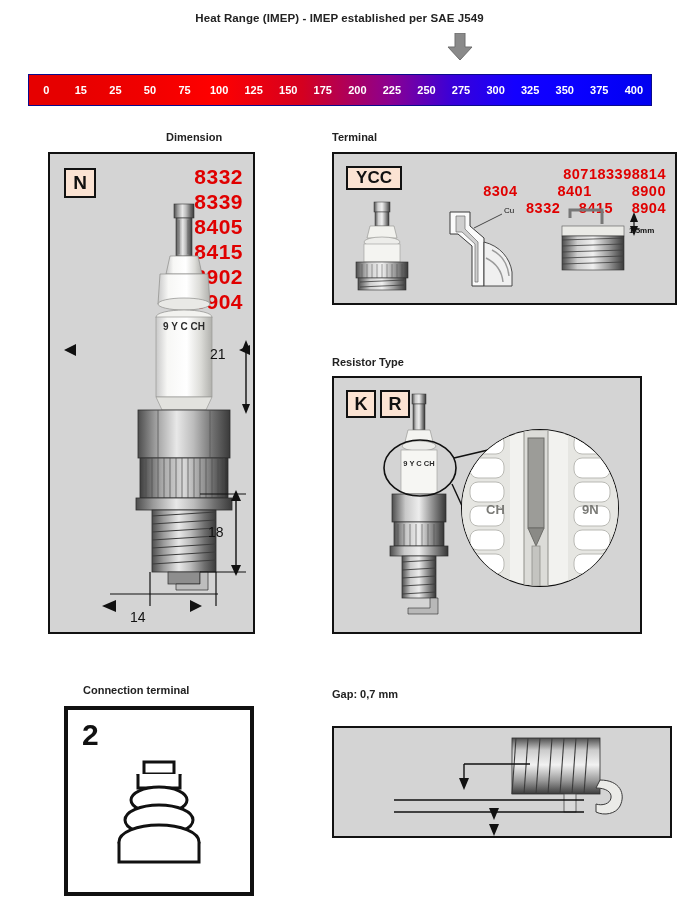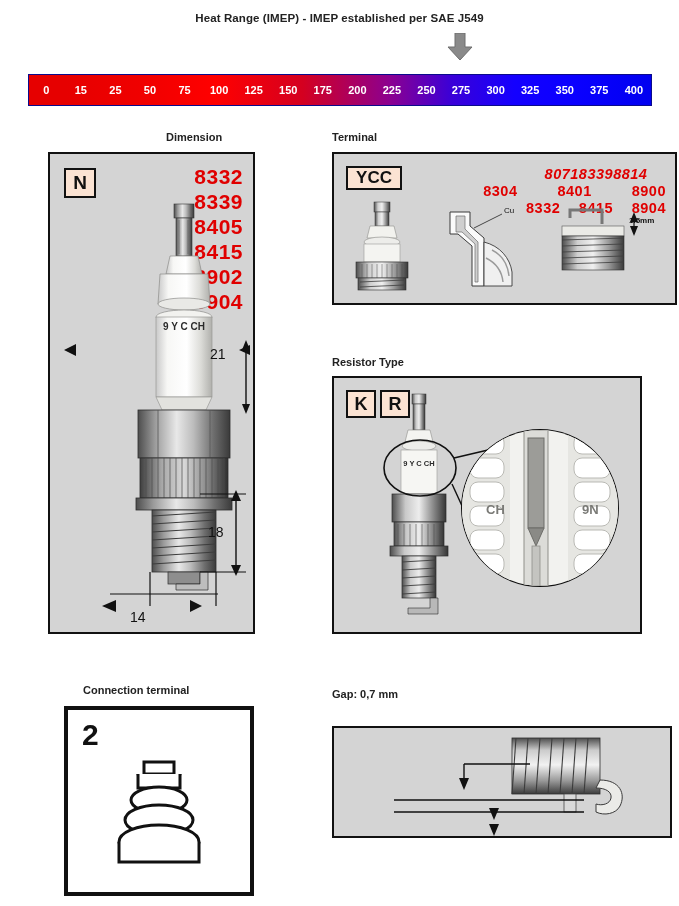--- a/index.html
+++ b/index.html
@@ -287,21 +287,21 @@
 
     <div class="dim-label" style="left:160px; top:192px;">21</div>
     <div class="dim-label" style="left:158px; top:370px;">18</div>
     <div class="dim-label" style="left:80px; top:455px;">14</div>
   </div>
 
   <div class="panel" id="panel-terminal">
     <div class="code-box" style="left:12px; top:12px; width:56px; height:24px; font-size:17px;">YCC</div>
 
     <div style="position:absolute; left:192px; top:12px; width:140px;">
-      <div style="display:flex; justify-content:center;font-style:italic;">
+      <div style="display:flex; justify-content:flex-end;">
         <span class="red-code" style="font-size:14.5px; line-height:17px;">8071</span>
         <span class="red-code" style="font-size:14.5px; line-height:17px;">8339</span>
         <span class="red-code" style="font-size:14.5px; line-height:17px;">8814</span>
       </div>
       <div style="display:flex; justify-content:flex-end;gap:40px;">
         <span class="red-code" style="font-size:14.5px; line-height:17px;">8304</span>
         <span class="red-code" style="font-size:14.5px; line-height:17px;">8401</span>
         <span class="red-code" style="font-size:14.5px; line-height:17px;">8900</span>
       </div>
       <div style="display:flex; justify-content:space-between;">
@@ -361,21 +361,21 @@
         <line x1="228" y1="98" x2="290" y2="96"></line>
         <line x1="228" y1="104" x2="290" y2="102"></line>
         <line x1="228" y1="110" x2="290" y2="108"></line>
       </g>
       <path d="M236,64 L236,56 L268,56 L268,70" fill="none" stroke="#777" stroke-width="3"></path>
       <line x1="300" y1="62" x2="300" y2="78" stroke="#111" stroke-width="1.2"></line>
       <polygon points="300,58 296,68 304,68" fill="#111"></polygon>
       <polygon points="300,82 296,72 304,72" fill="#111"></polygon>
     </svg>
 
-    <div class="small-note" style="left:295px; top:62px; font-size:8px; font-weight:bold;">1.5mm</div>
+    <div class="small-note" style="left:295px; top:72px; font-size:8px; font-weight:bold;">1.5mm</div>
   </div>
 
   <div class="panel" id="panel-resistor">
     <div class="code-box" style="left:12px; top:12px; width:30px; height:28px; font-size:18px;">K</div>
     <div class="code-box" style="left:46px; top:12px; width:30px; height:28px; font-size:18px;">R</div>
 
     <svg width="306" height="254" viewBox="0 0 306 254" style="position:absolute;left:0;top:0;">
       <defs>
         <linearGradient id="metalR" x1="0" y1="0" x2="1" y2="0">
           <stop offset="0%" stop-color="#4d4d4d"></stop>

